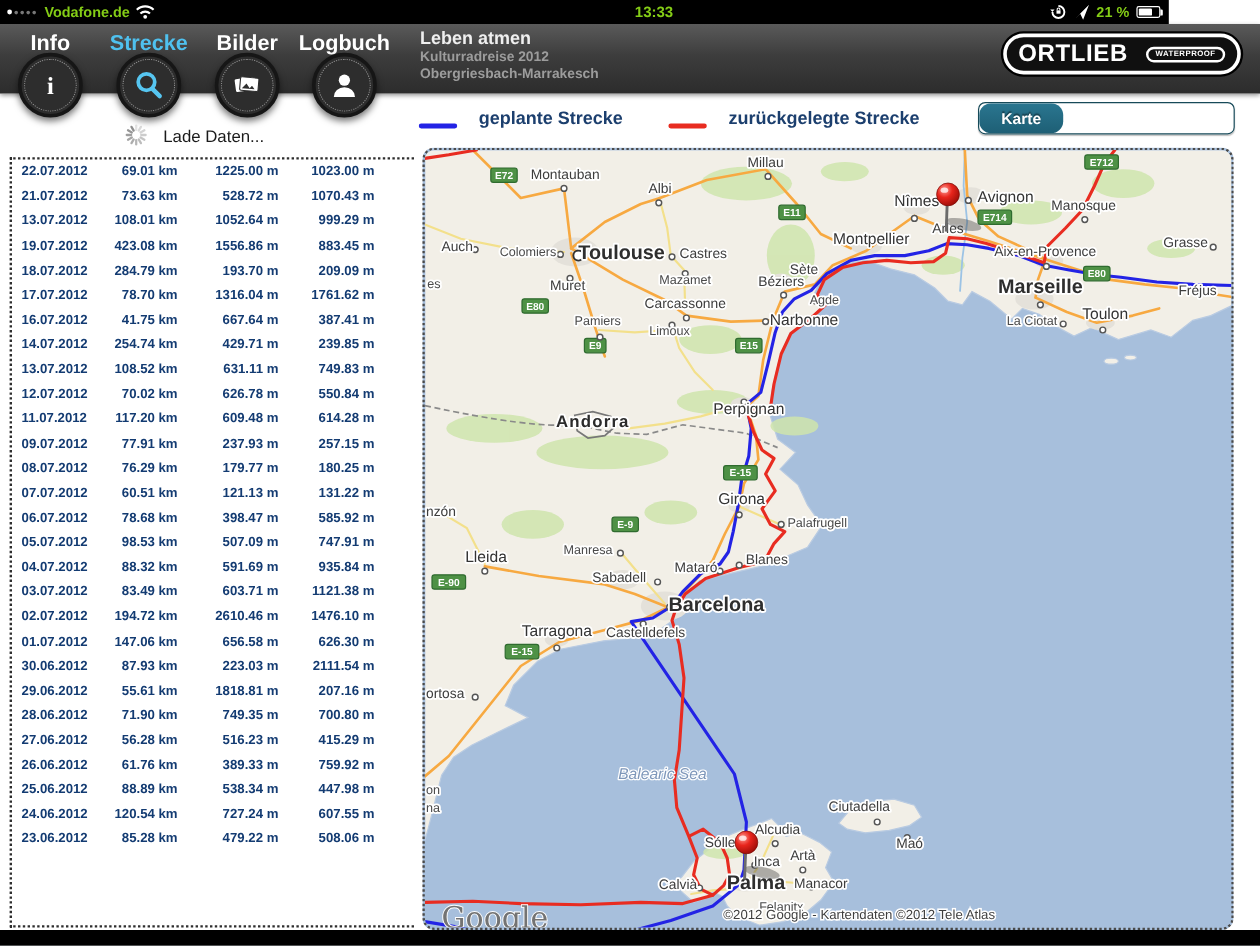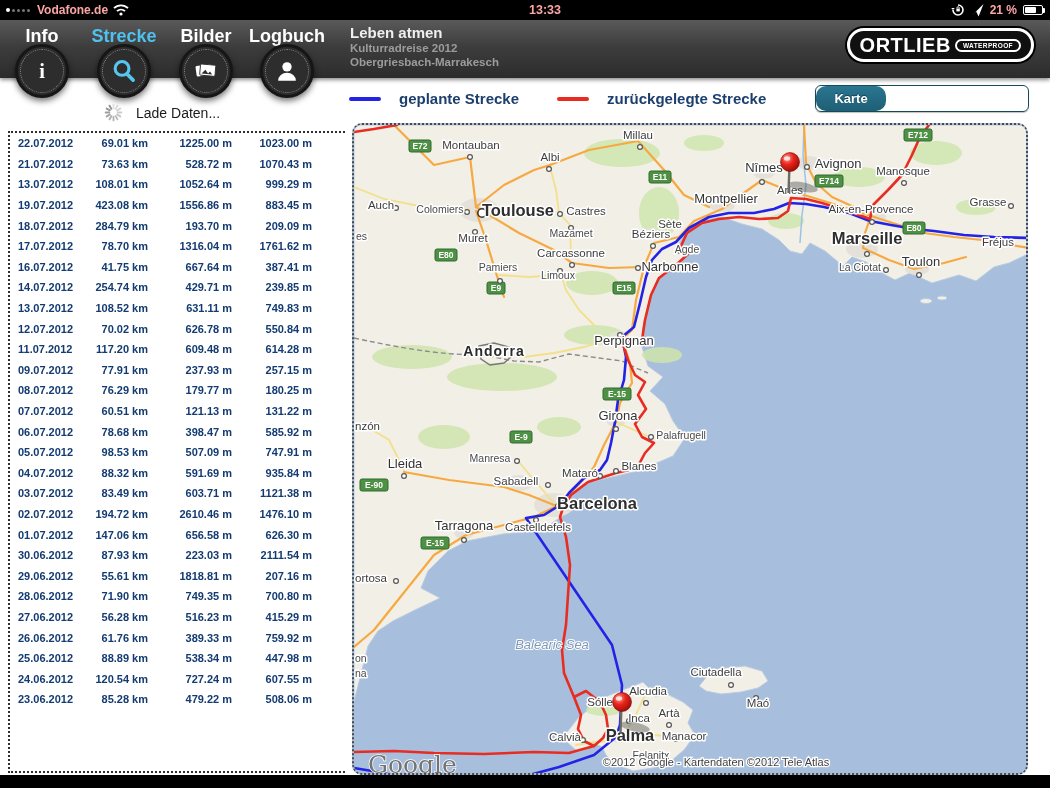--- a/index.html
+++ b/index.html
@@ -1,20 +1,20 @@
 <!DOCTYPE html>
 <html><head>
 <meta charset="utf-8">
 <style>
   html,body{margin:0;padding:0;background:#000;}
   *{box-sizing:border-box;}
   #screen{position:relative;width:1050px;height:788px;background:#fff;overflow:hidden;
           font-family:"Liberation Sans",sans-serif;}
   
-  #statusbar{position:absolute;left:0;top:0;width:1050px;height:20px;background:#000;color:#fca5a5;
+  #statusbar{position:absolute;left:0;top:0;width:974px;height:20px;background:#000;color:#84cc16;
              display:flex;align-items:center;font-size:12px;font-weight:bold;}
   .sb-left{position:absolute;left:6px;top:0;height:20px;display:flex;align-items:center;gap:5px;}
   .sig{display:flex;align-items:flex-end;gap:2px;margin-right:2px;}
   .sig i{width:3px;height:3px;border-radius:50%;background:#777;display:block;}
   .sig i.on{background:#fff;width:4px;height:4px;}
   .sb-center{position:absolute;left:0;width:1050px;text-align:center;font-size:12.5px;padding-left:40px;}
   .sb-right{position:absolute;right:5px;top:0;height:20px;display:flex;align-items:center;gap:6px;}
   .battery{display:flex;align-items:center;}
   .batt-body{width:20px;height:10px;border:1px solid #fff;border-radius:2px;padding:1px;display:flex;}
   .batt-fill{width:70%;background:#fff;border-radius:1px;}
@@ -26,29 +26,29 @@
   .tab-label{font-size:18px;font-weight:bold;color:#fff;margin-top:6px;}
   .tab.active .tab-label{color:#4fc1ef;}
   .tab-circle{position:absolute;left:50%;margin-left:-27px;top:24px;width:54px;height:54px;border-radius:50%;
               background:#2d2d2d;border:3px solid #161616;box-shadow:0 3px 6px rgba(0,0,0,.55);}
   .tab-circle .dotring{position:absolute;inset:2px;border:1px dotted #8a8a8a;border-radius:50%;}
   .tab-circle svg{position:absolute;left:50%;top:50%;transform:translate(-50%,-50%);}
   #title-block{position:absolute;left:350px;top:4px;color:#fff;}
   #title-main{font-size:15px;font-weight:bold;color:#efefef;}
   #title-sub1,#title-sub2{font-size:11.5px;font-weight:bold;color:#9c9c9c;line-height:14px;}
   #logo{position:absolute;right:16px;top:8px;height:34px;border:3px solid #fff;border-radius:18px;
-        background:#101010;display:flex;align-items:center;padding:0 10px;gap:4px;box-shadow:0 0 0 2px #000;}
+        background:#101010;display:flex;align-items:center;padding:0 10px;gap:15px;box-shadow:0 0 0 2px #000;}
   #logo .brand{color:#fff;font-size:20px;font-weight:bold;letter-spacing:.5px;}
   #logo .badge{border:2px solid #fff;border-radius:9px;padding:1px 6px;color:#fff;font-size:6.5px;
                font-weight:bold;letter-spacing:.4px;}
   
   #toolbar{position:absolute;left:0;top:78px;width:1050px;height:45px;}
   #loading{position:absolute;left:103px;top:24px;display:flex;align-items:center;gap:12px;}
   #loading .txt{font-size:14px;color:#1b1b1b;}
-  #legend{position:absolute;left:349px;top:12px;display:flex;align-items:center;}
+  #legend{position:absolute;left:349px;top:12px;display:flex;align-items:flex-end;}
   .leg-dash{width:32px;height:4px;border-radius:2px;}
   .leg-label{font-size:15px;font-weight:bold;color:#1c3f6e;margin:0 38px 0 18px;}
   #mapbtns{position:absolute;left:815px;top:7px;width:214px;height:27px;display:flex;
            border:1px solid #174a59;border-radius:6px;overflow:hidden;box-shadow:inset 0 1px 0 rgba(255,255,255,.35),0 1px 1px rgba(0,0,0,.25);}
   .mapbtn{flex:1;display:flex;align-items:center;justify-content:center;color:#fff;font-size:13px;font-weight:bold;
           text-shadow:0 -1px 1px rgba(0,0,0,.45);background:linear-gradient(#56abc2,#2e87a3);cursor:pointer;border-radius:10px;}
   .mapbtn + .mapbtn{border-left:1px solid rgba(0,0,0,.35);margin-top:40px;}
   .mapbtn.active{background:linear-gradient(#2a7690,#1e5f75);}
   
   #table-panel{position:absolute;left:8px;top:131px;width:337px;height:642px;

